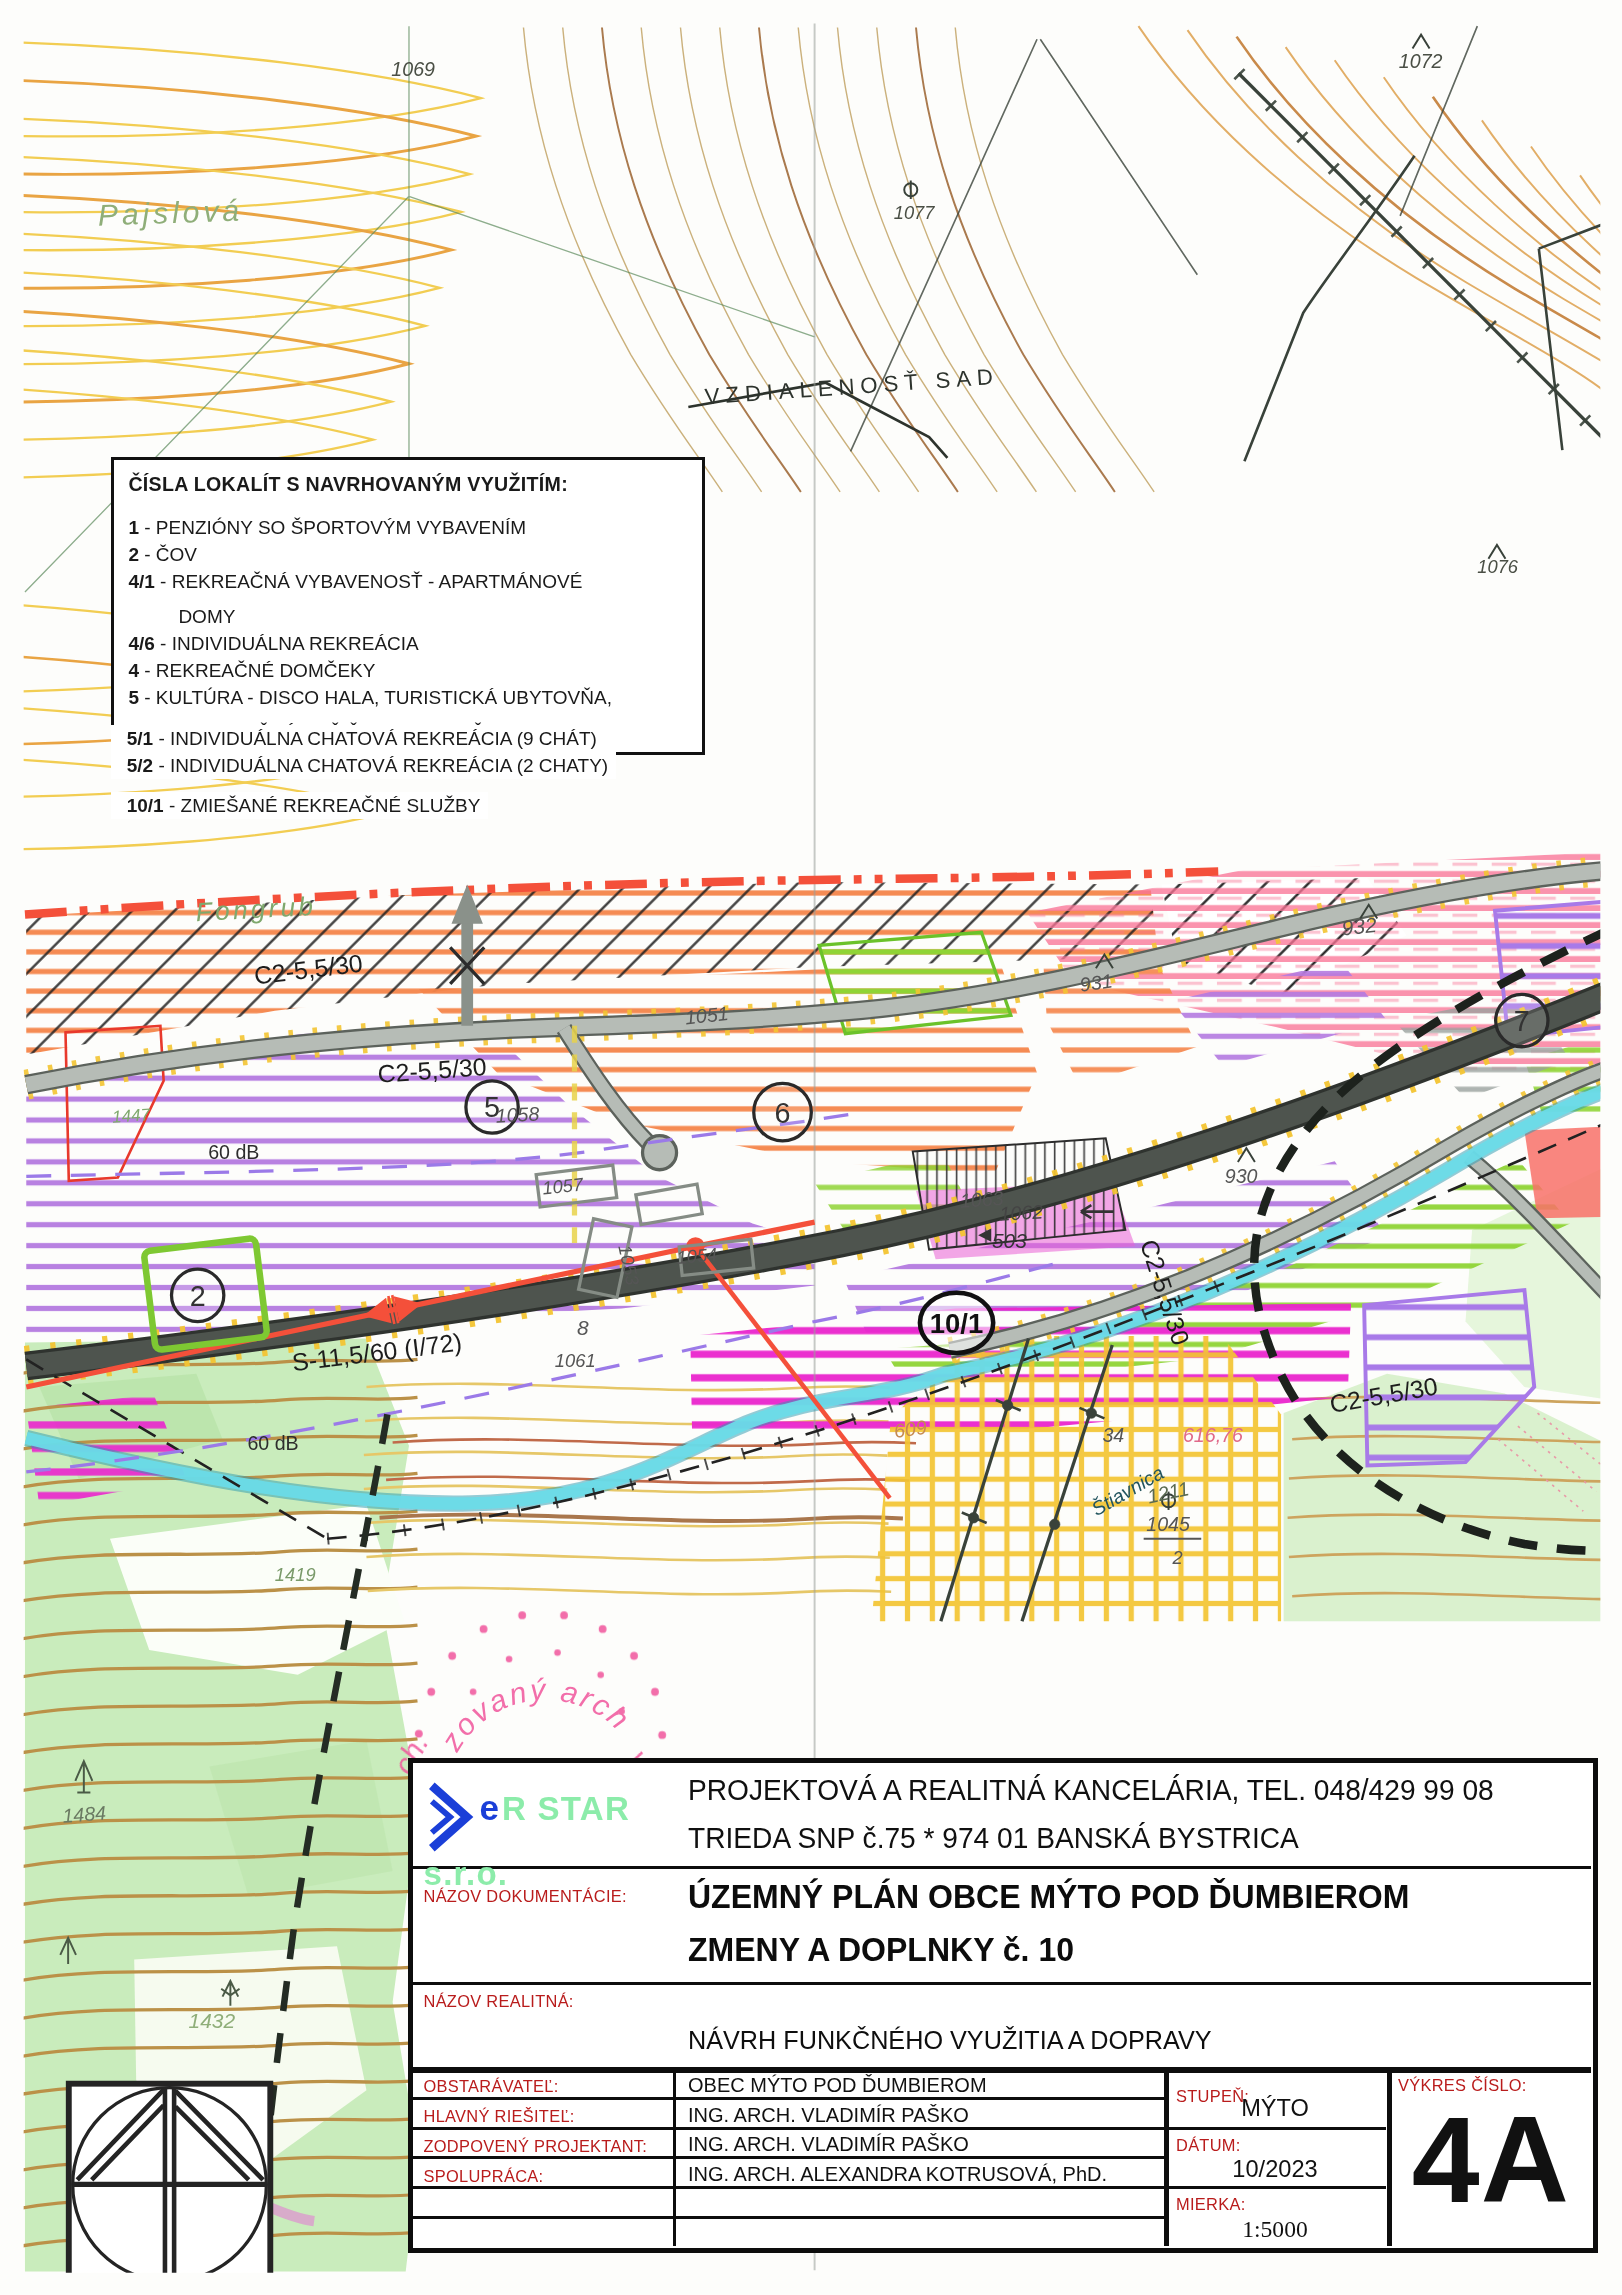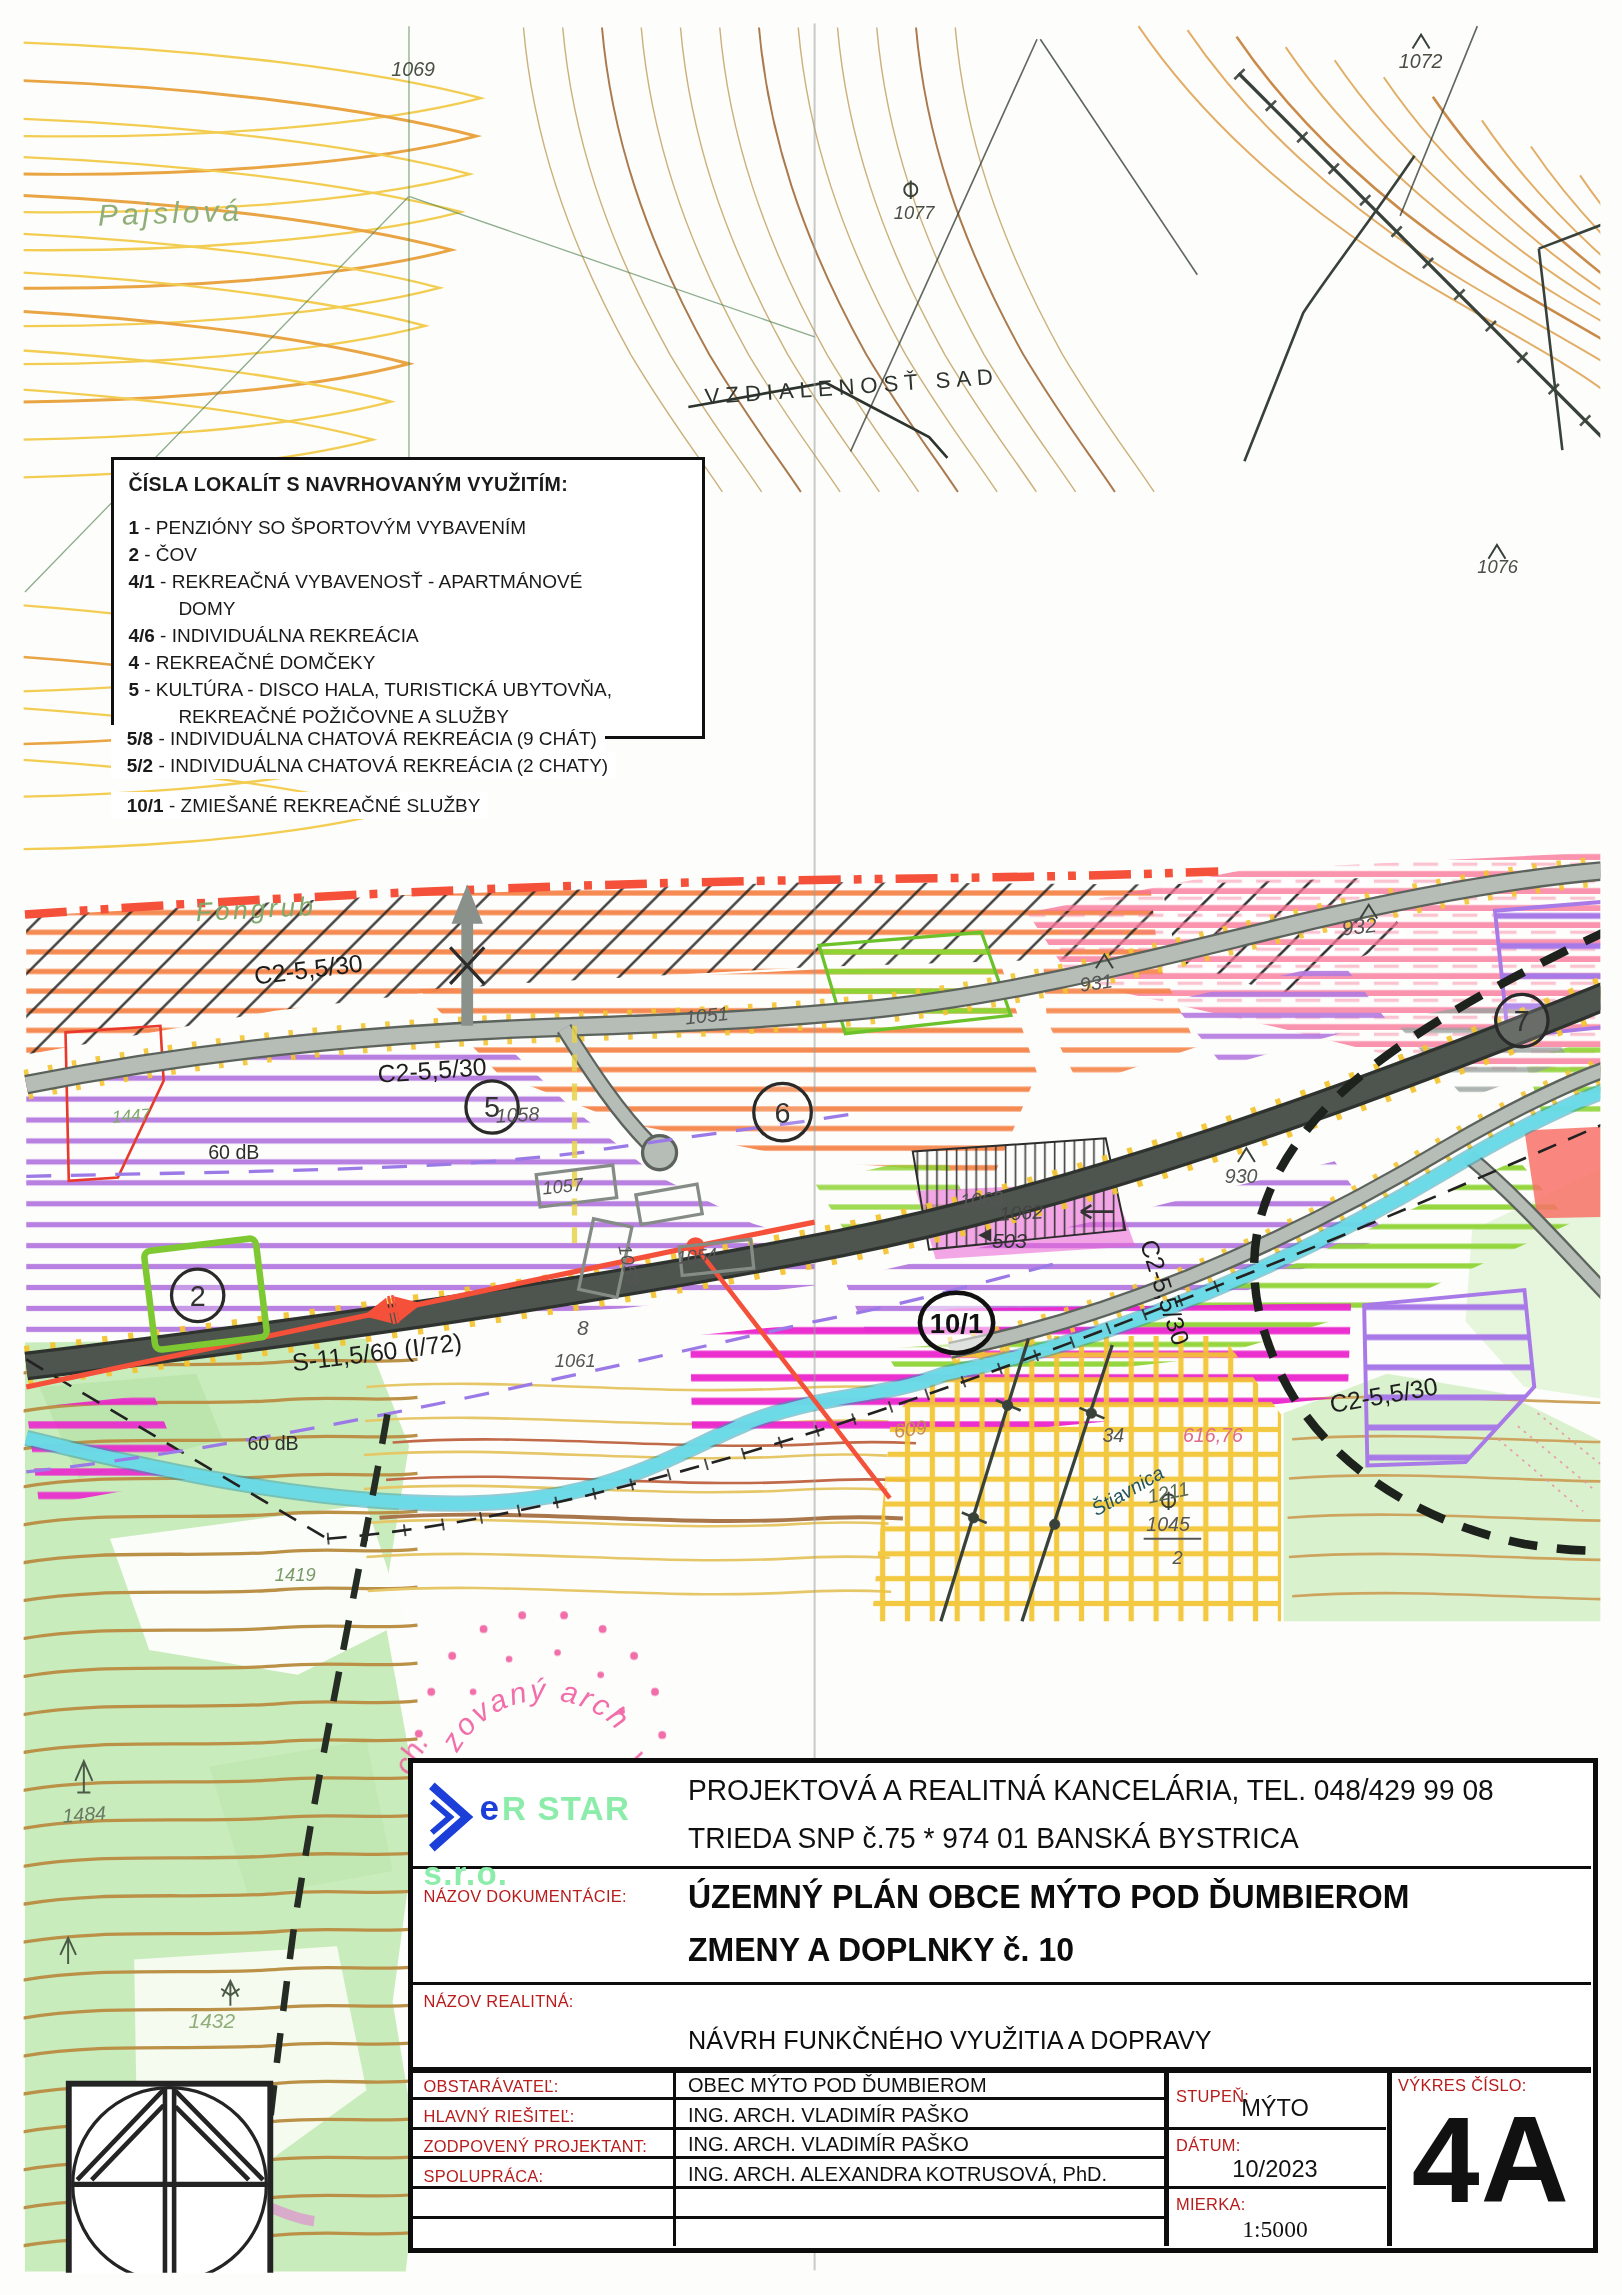--- a/index.html
+++ b/index.html
@@ -5,21 +5,21 @@
   html,body{margin:0;padding:0;background:#888;}
   .page{position:relative;width:1622px;height:2295px;background:#fdfdfb;margin:0 auto;overflow:hidden;
         font-family:"Liberation Sans",sans-serif;color:#111;}
   svg text{font-family:"Liberation Sans",sans-serif;}
   .it{font-style:italic;}
   
   .legend{position:absolute;left:111px;top:457px;width:594px;background:#fff;border:3.3px solid #111;
           padding:10.5px 13px 6.5px 14.4px;box-sizing:border-box;line-height:27px;font-size:19px;color:#1a1a1a;}
   .lg-title{font-weight:bold;font-size:19.6px;margin-bottom:16px;letter-spacing:0.3px;}
   .lg-num{font-weight:bold;}
-  .lg-cont{padding-left:50px;}
+  .lg-cont{padding-left:50px;margin-top:8px;}
   .legend-out{position:absolute;left:111px;top:725px;font-size:19px;line-height:27px;color:#1a1a1a;}
   .lg-out-line{display:table;background:#fff;padding:0 7.9px 0 15.7px;}
   .lg-gap{margin-top:13px;}
   
   .note{position:absolute;left:365px;top:1620px;width:1245px;height:136px;background:#fff;
         padding:10.5px 0 0 17px;box-sizing:border-box;font-size:27.5px;line-height:35px;color:#3d3d3d;letter-spacing:0.3px;}
   
   .tblock{position:absolute;left:408px;top:1758px;width:1190px;height:495px;background:#fff;
           border:5.9px solid #0d0d0d;box-sizing:border-box;}
   .tb{position:absolute;}
@@ -444,21 +444,21 @@
   <div class="lg-line"><span class="lg-num">2</span><span> - </span><span>ČOV</span></div>
   <div class="lg-line"><span class="lg-num">4/1</span><span> - </span><span>REKREAČNÁ VYBAVENOSŤ - APARTMÁNOVÉ</span></div>
   <div class="lg-cont">DOMY</div>
   <div class="lg-line"><span class="lg-num">4/6</span><span> - </span><span>INDIVIDUÁLNA REKREÁCIA</span></div>
   <div class="lg-line"><span class="lg-num">4</span><span> - </span><span>REKREAČNÉ DOMČEKY</span></div>
   <div class="lg-line"><span class="lg-num">5</span><span> - </span><span>KULTÚRA - DISCO HALA, TURISTICKÁ UBYTOVŇA,</span></div>
   <div class="lg-cont">REKREAČNÉ POŽIČOVNE A SLUŽBY</div>
 </div>
 <div class="legend-out">
   <div class="lg-out-line">
-        <span class="lg-num">5/8</span>
+        <span class="lg-num">5/1</span>
         <span> - </span>
         <span>INDIVIDUÁLNA CHATOVÁ REKREÁCIA (9 CHÁT)</span>
       </div>
   <div class="lg-out-line">
         <span class="lg-num">5/2</span>
         <span> - </span>
         <span>INDIVIDUÁLNA CHATOVÁ REKREÁCIA (2 CHATY)</span>
       </div>
   <div class="lg-out-line lg-gap">
         <span class="lg-num">10/1</span>

